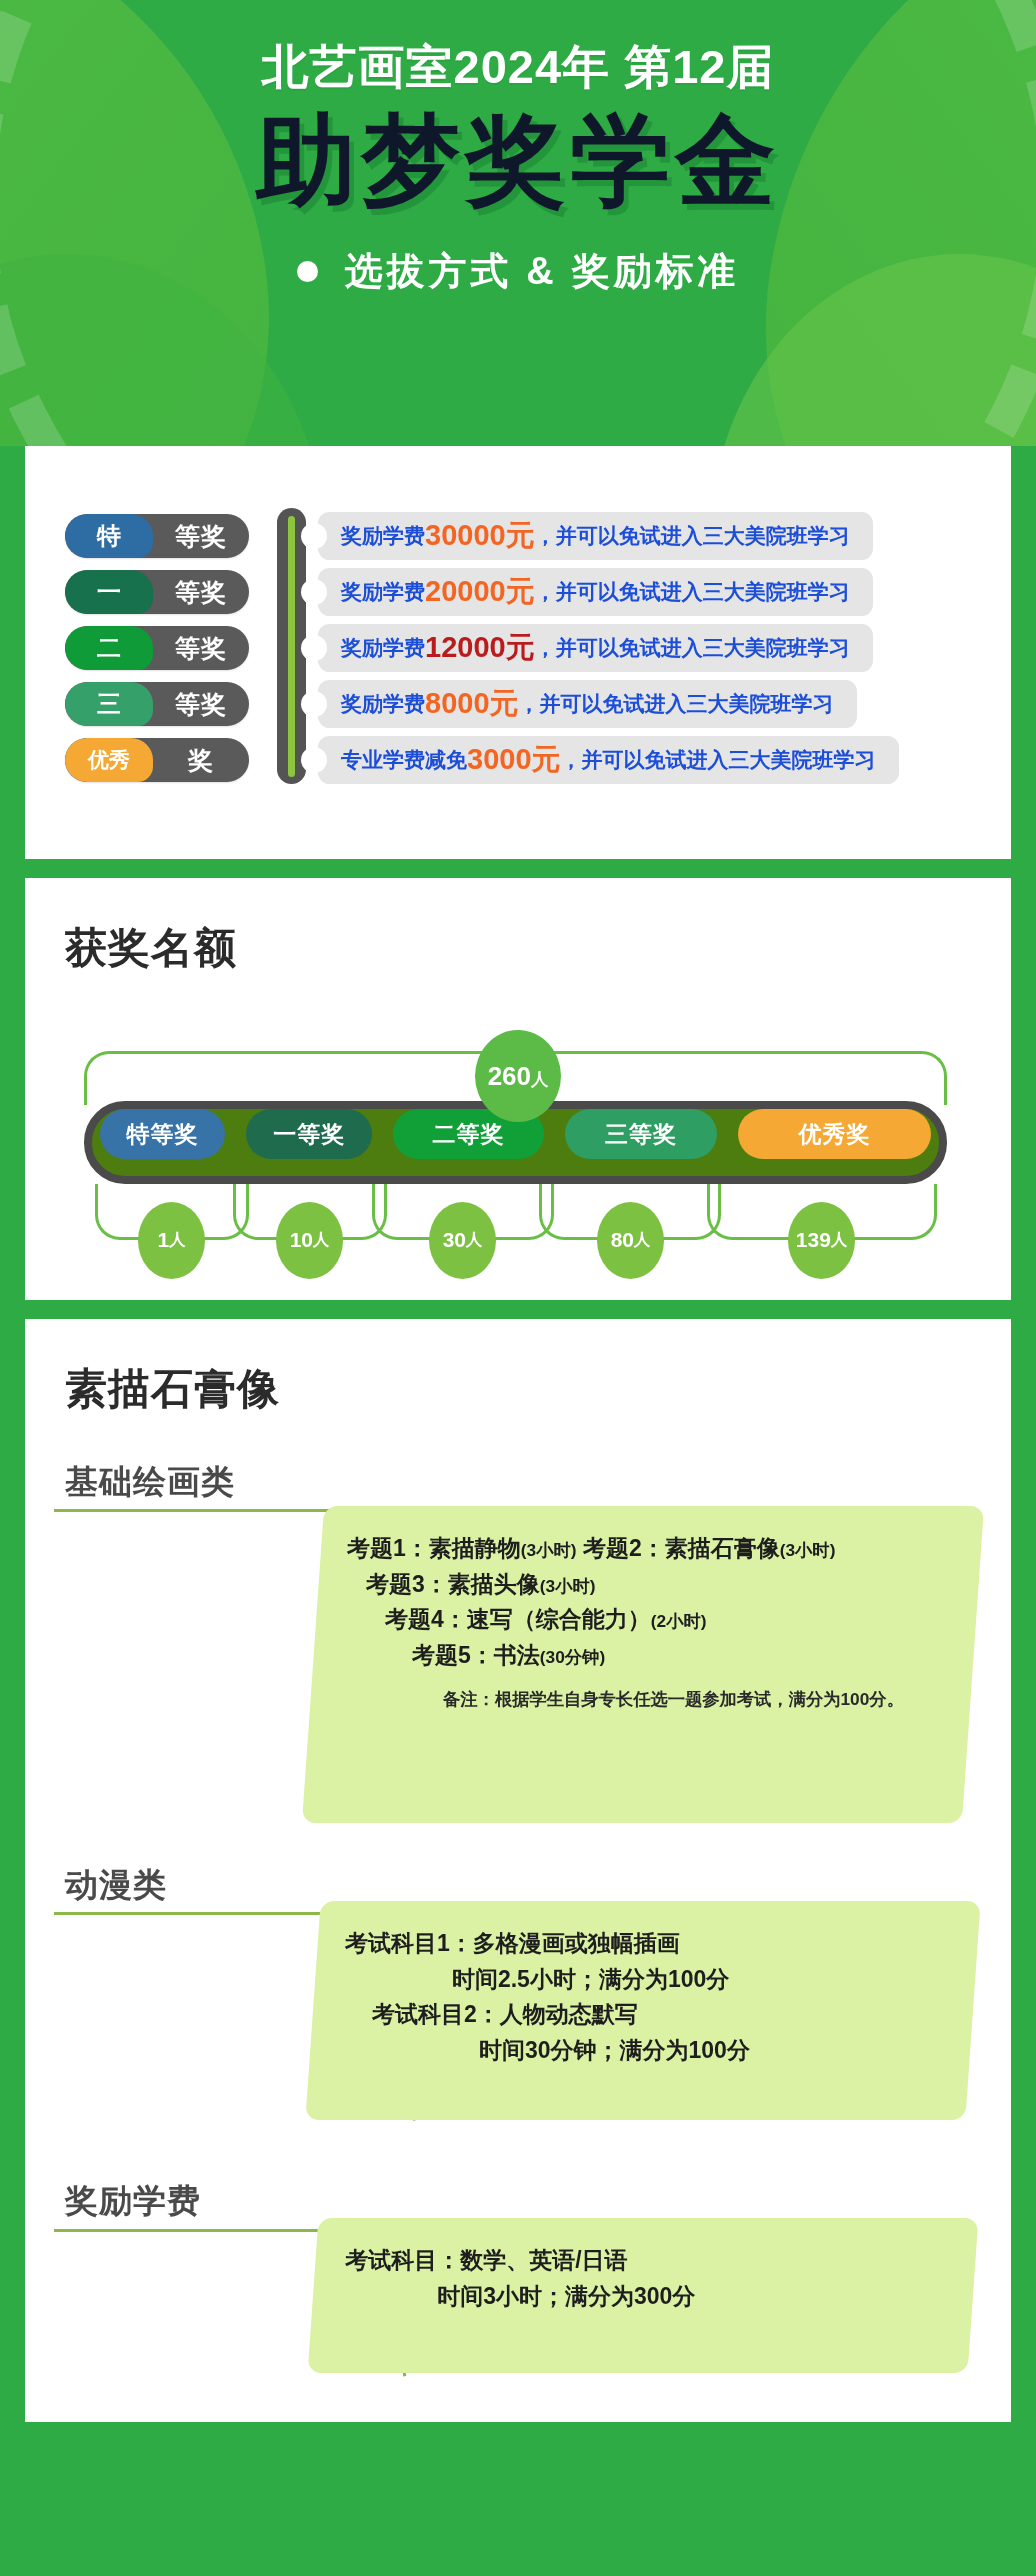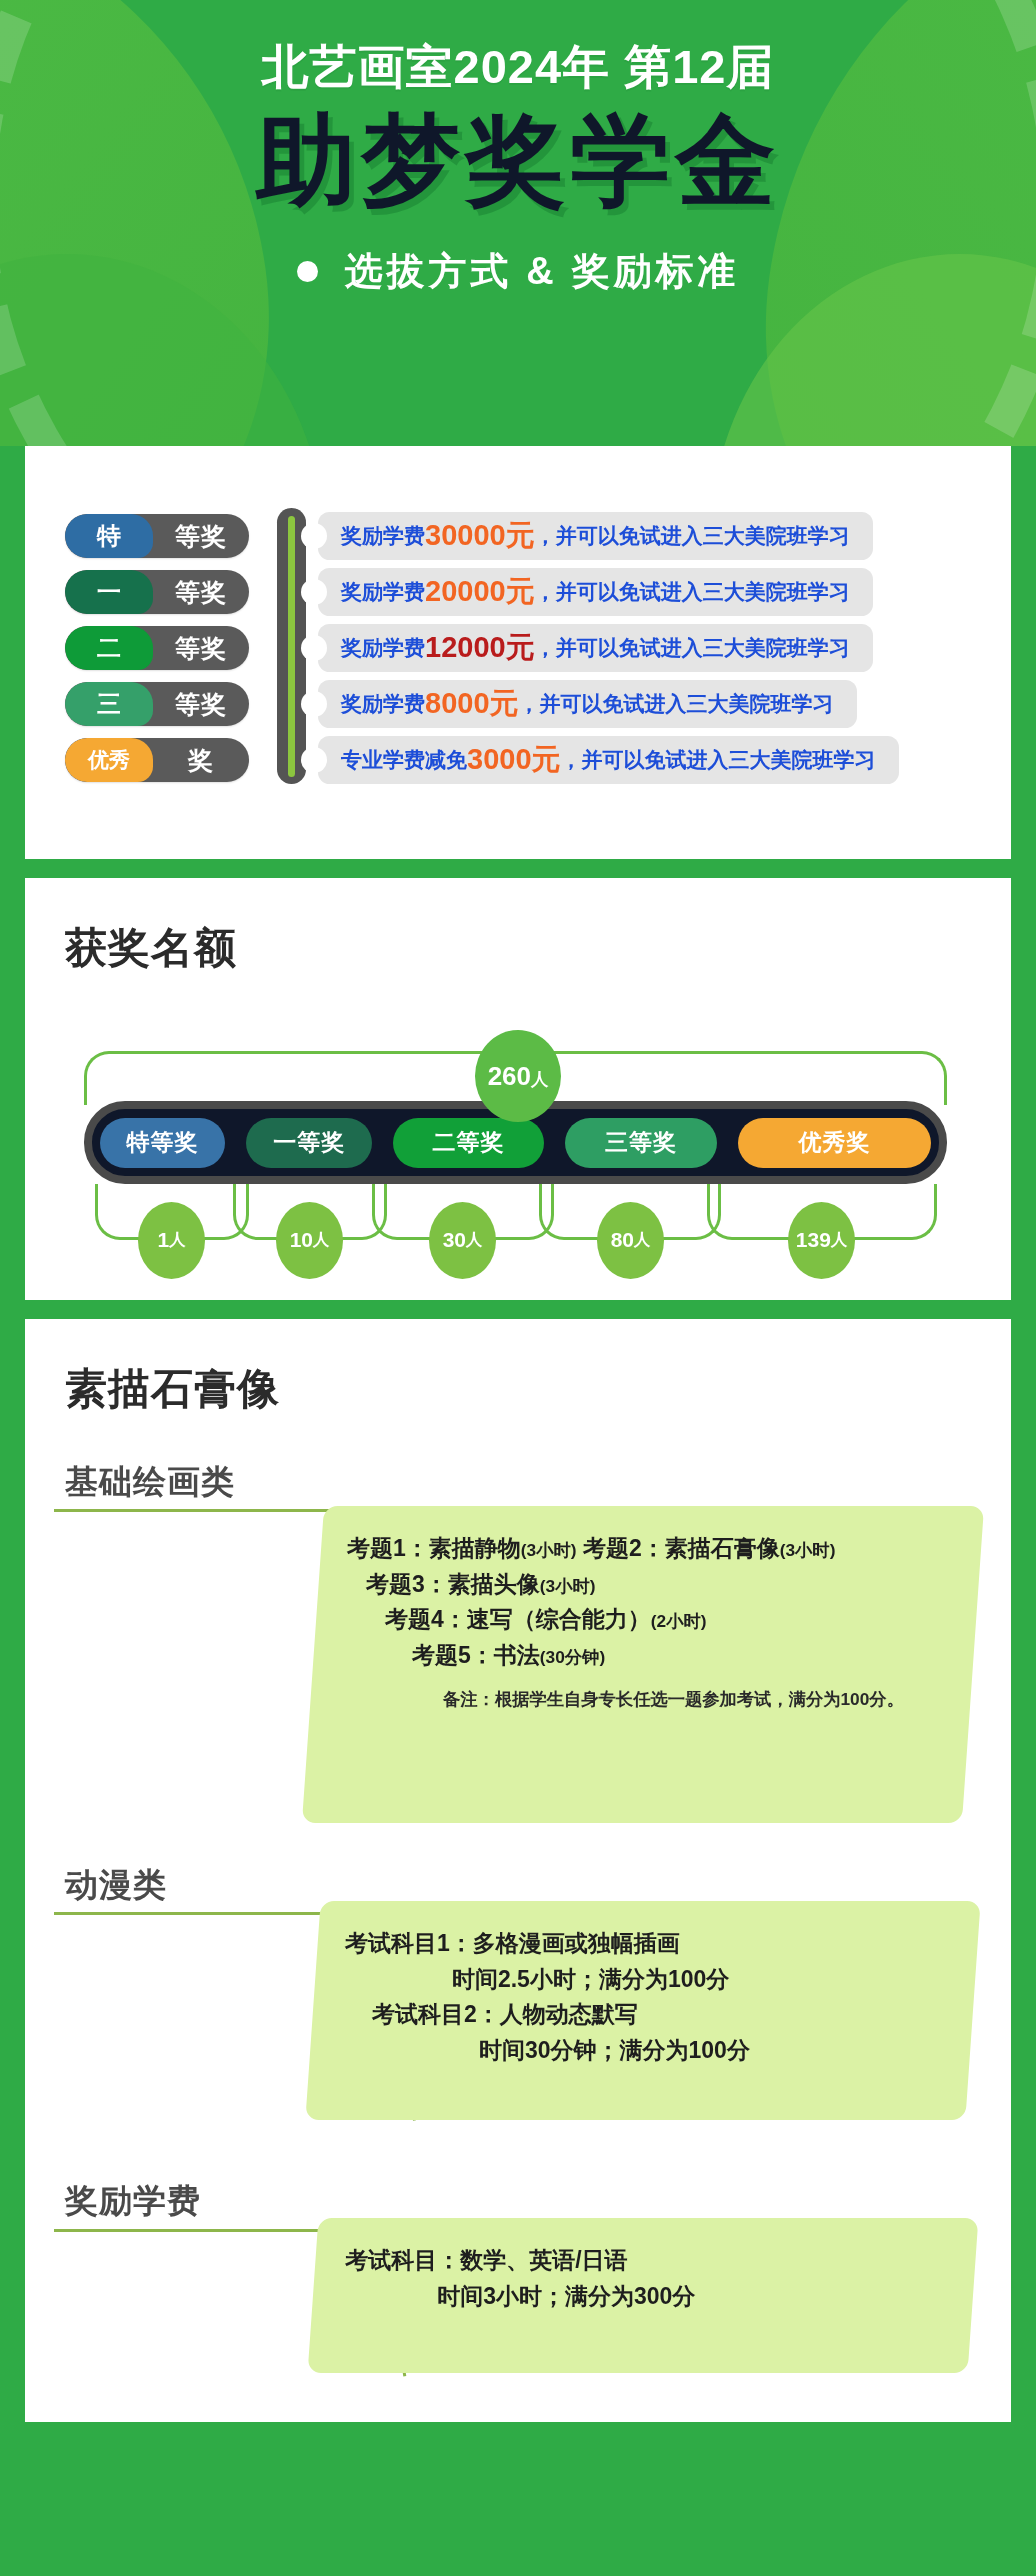--- a/index.html
+++ b/index.html
@@ -250,23 +250,23 @@
     font-size: 26px;
     font-weight: bold;
   }
   .bubble-260 .t .sm { font-size: 17.3px; }
   .capsule {
     position: absolute;
     left: 59px; top: 71px;
     width: 863px; height: 83px;
     border: 8.6px solid #4A4A4A;
     border-radius: 41px;
-    background: #0f172a;
-    display: flex;
-    align-items: center;
+    background: #4d7c0f;
+    display: flex;
+    align-items: flex-start;
     padding: 0 7.7px;
     gap: 21px;
     z-index: 2;
   }
   .qpill {
     height: 50px;
     border-radius: 25px;
     display: flex;
     align-items: center;
     justify-content: center;

